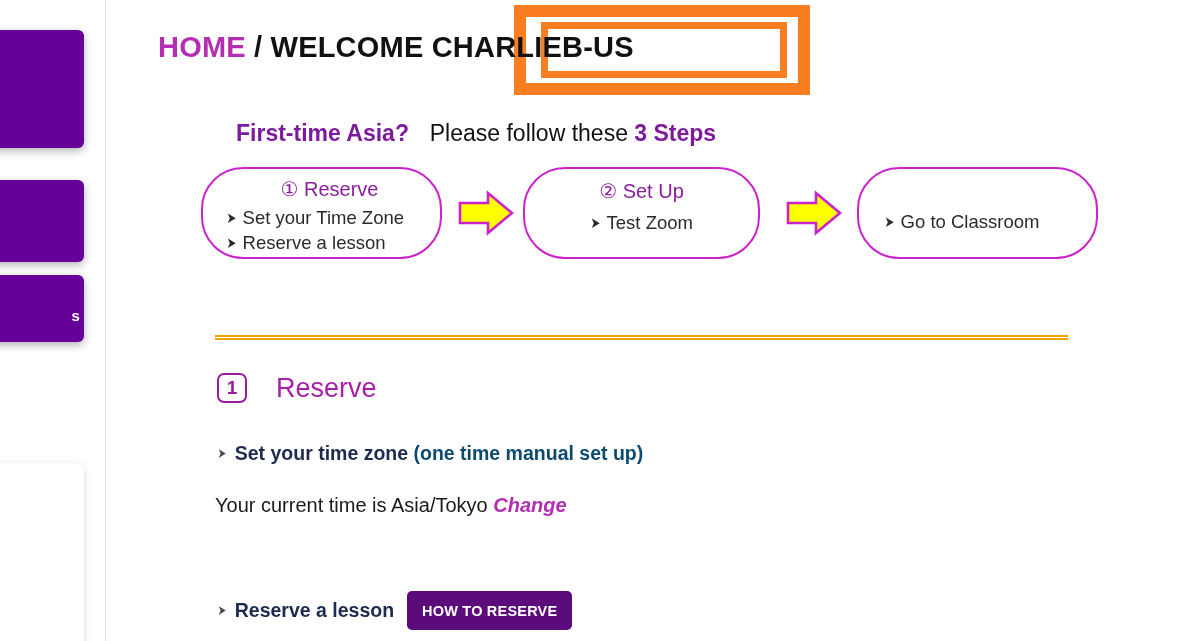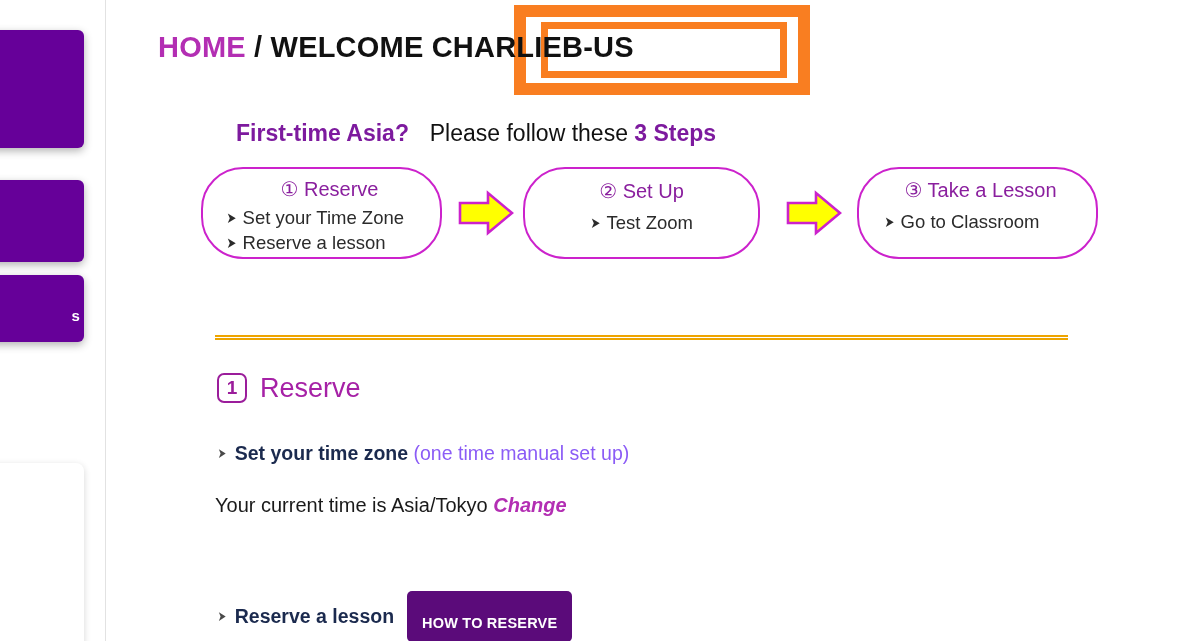--- a/index.html
+++ b/index.html
@@ -202,21 +202,21 @@
     border-radius: 7px;
     color: #9b1d9b;
     font-size: 19px;
     font-weight: bold;
     display: flex;
     align-items: center;
     justify-content: center;
     box-sizing: border-box;
   }
   #section-title {
-    margin-left: 13px;
+    margin-left: 29px;
     color: #a621a6;
     font-size: 27px;
     font-weight: normal;
   }
 
   
   #bullet-timezone {
     position: absolute;
     left: 99px;
     top: 442px;
@@ -234,21 +234,21 @@
   }
   .bullet-arrow {
     display: inline-block;
     transform: scaleX(0.72);
     color: #4a4a4a;
     font-size: 14px;
     margin-right: 7px;
     vertical-align: 2px;
   }
   .bullet-strong { color: #1b2a4e; font-weight: bold; }
-  .bullet-note   { color: #8b5cf6; font-weight: normal; }
+  .bullet-note   { color: #0c4a6e; font-weight: bold; }
 
   #paragraph-block {
     position: absolute;
     left: 98px;
     top: 489px;
     font-size: 20px;
     line-height: 1.62;
     color: #1a1a1a;
     white-space: nowrap;
   }
@@ -262,21 +262,21 @@
   #how-to-reserve-button {
     margin-left: 13px;
     background: #5b0b7a;
     color: #ffffff;
     border: none;
     border-radius: 5px;
     font-family: "Liberation Sans", sans-serif;
     font-size: 14.5px;
     font-weight: bold;
     letter-spacing: 0.2px;
-    padding: 25px 15px 11px 15px;
+    padding: 13px 15px 11px 15px;
     cursor: pointer;
     line-height: 1;
   }
 </style>
 </head>
 <body>
 
 <div id="sidebar">
   <div class="side-card" id="side-card-1">
     <span class="side-card-label"></span>
@@ -321,21 +321,20 @@
     <div class="step-items">
       <div class="step-item">Test Zoom</div>
     </div>
   </div>
 
   <svg class="arrow" id="arrow-2" viewBox="0 0 56 46">
     <polygon points="2,13 30,13 30,3 54,23 30,43 30,33 2,33" fill="#ffff00" stroke="#cc22cc" stroke-width="2.6" stroke-linejoin="miter"></polygon>
   </svg>
 
   <div class="step-box" id="step-box-3">
-    <div class="step-title">③ Take a Lesson</div>
     <div class="step-items">
       <div class="step-item">Go to Classroom</div>
     </div>
   </div>
 
   <div id="gold-divider"></div>
 
   <div id="section-heading">
     <div id="section-number-badge">1</div>
     <div id="section-title">Reserve</div>

